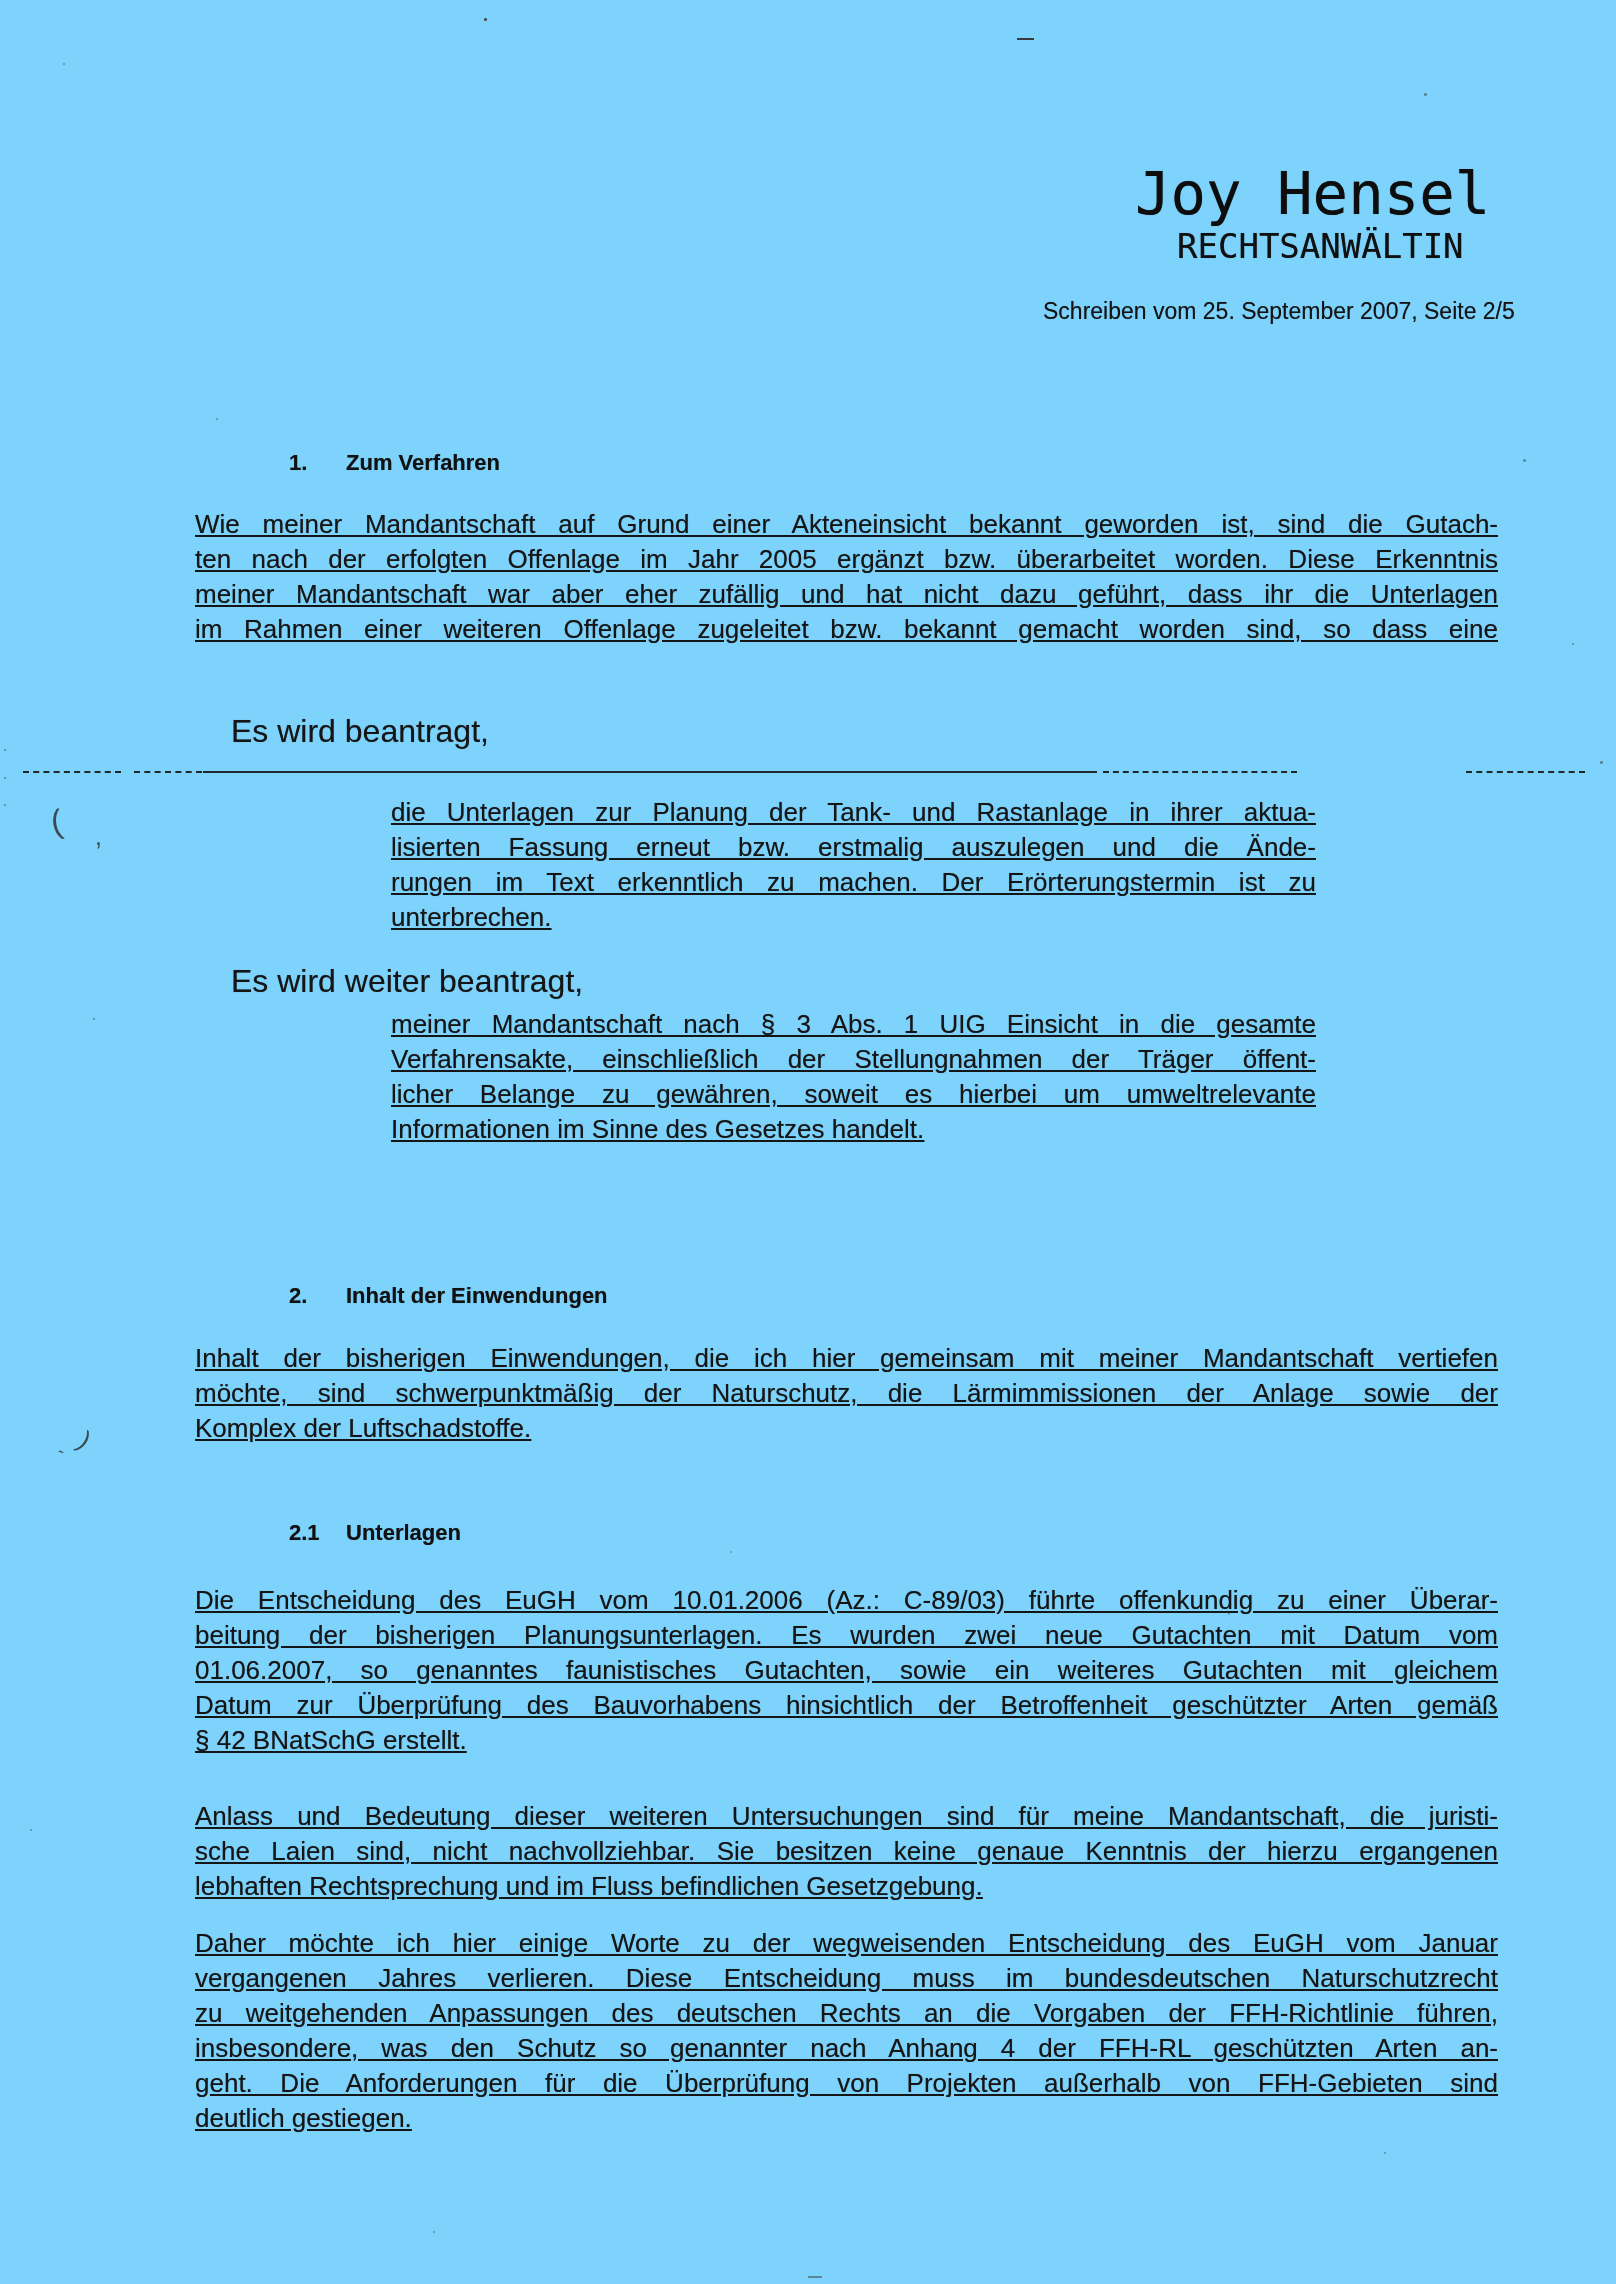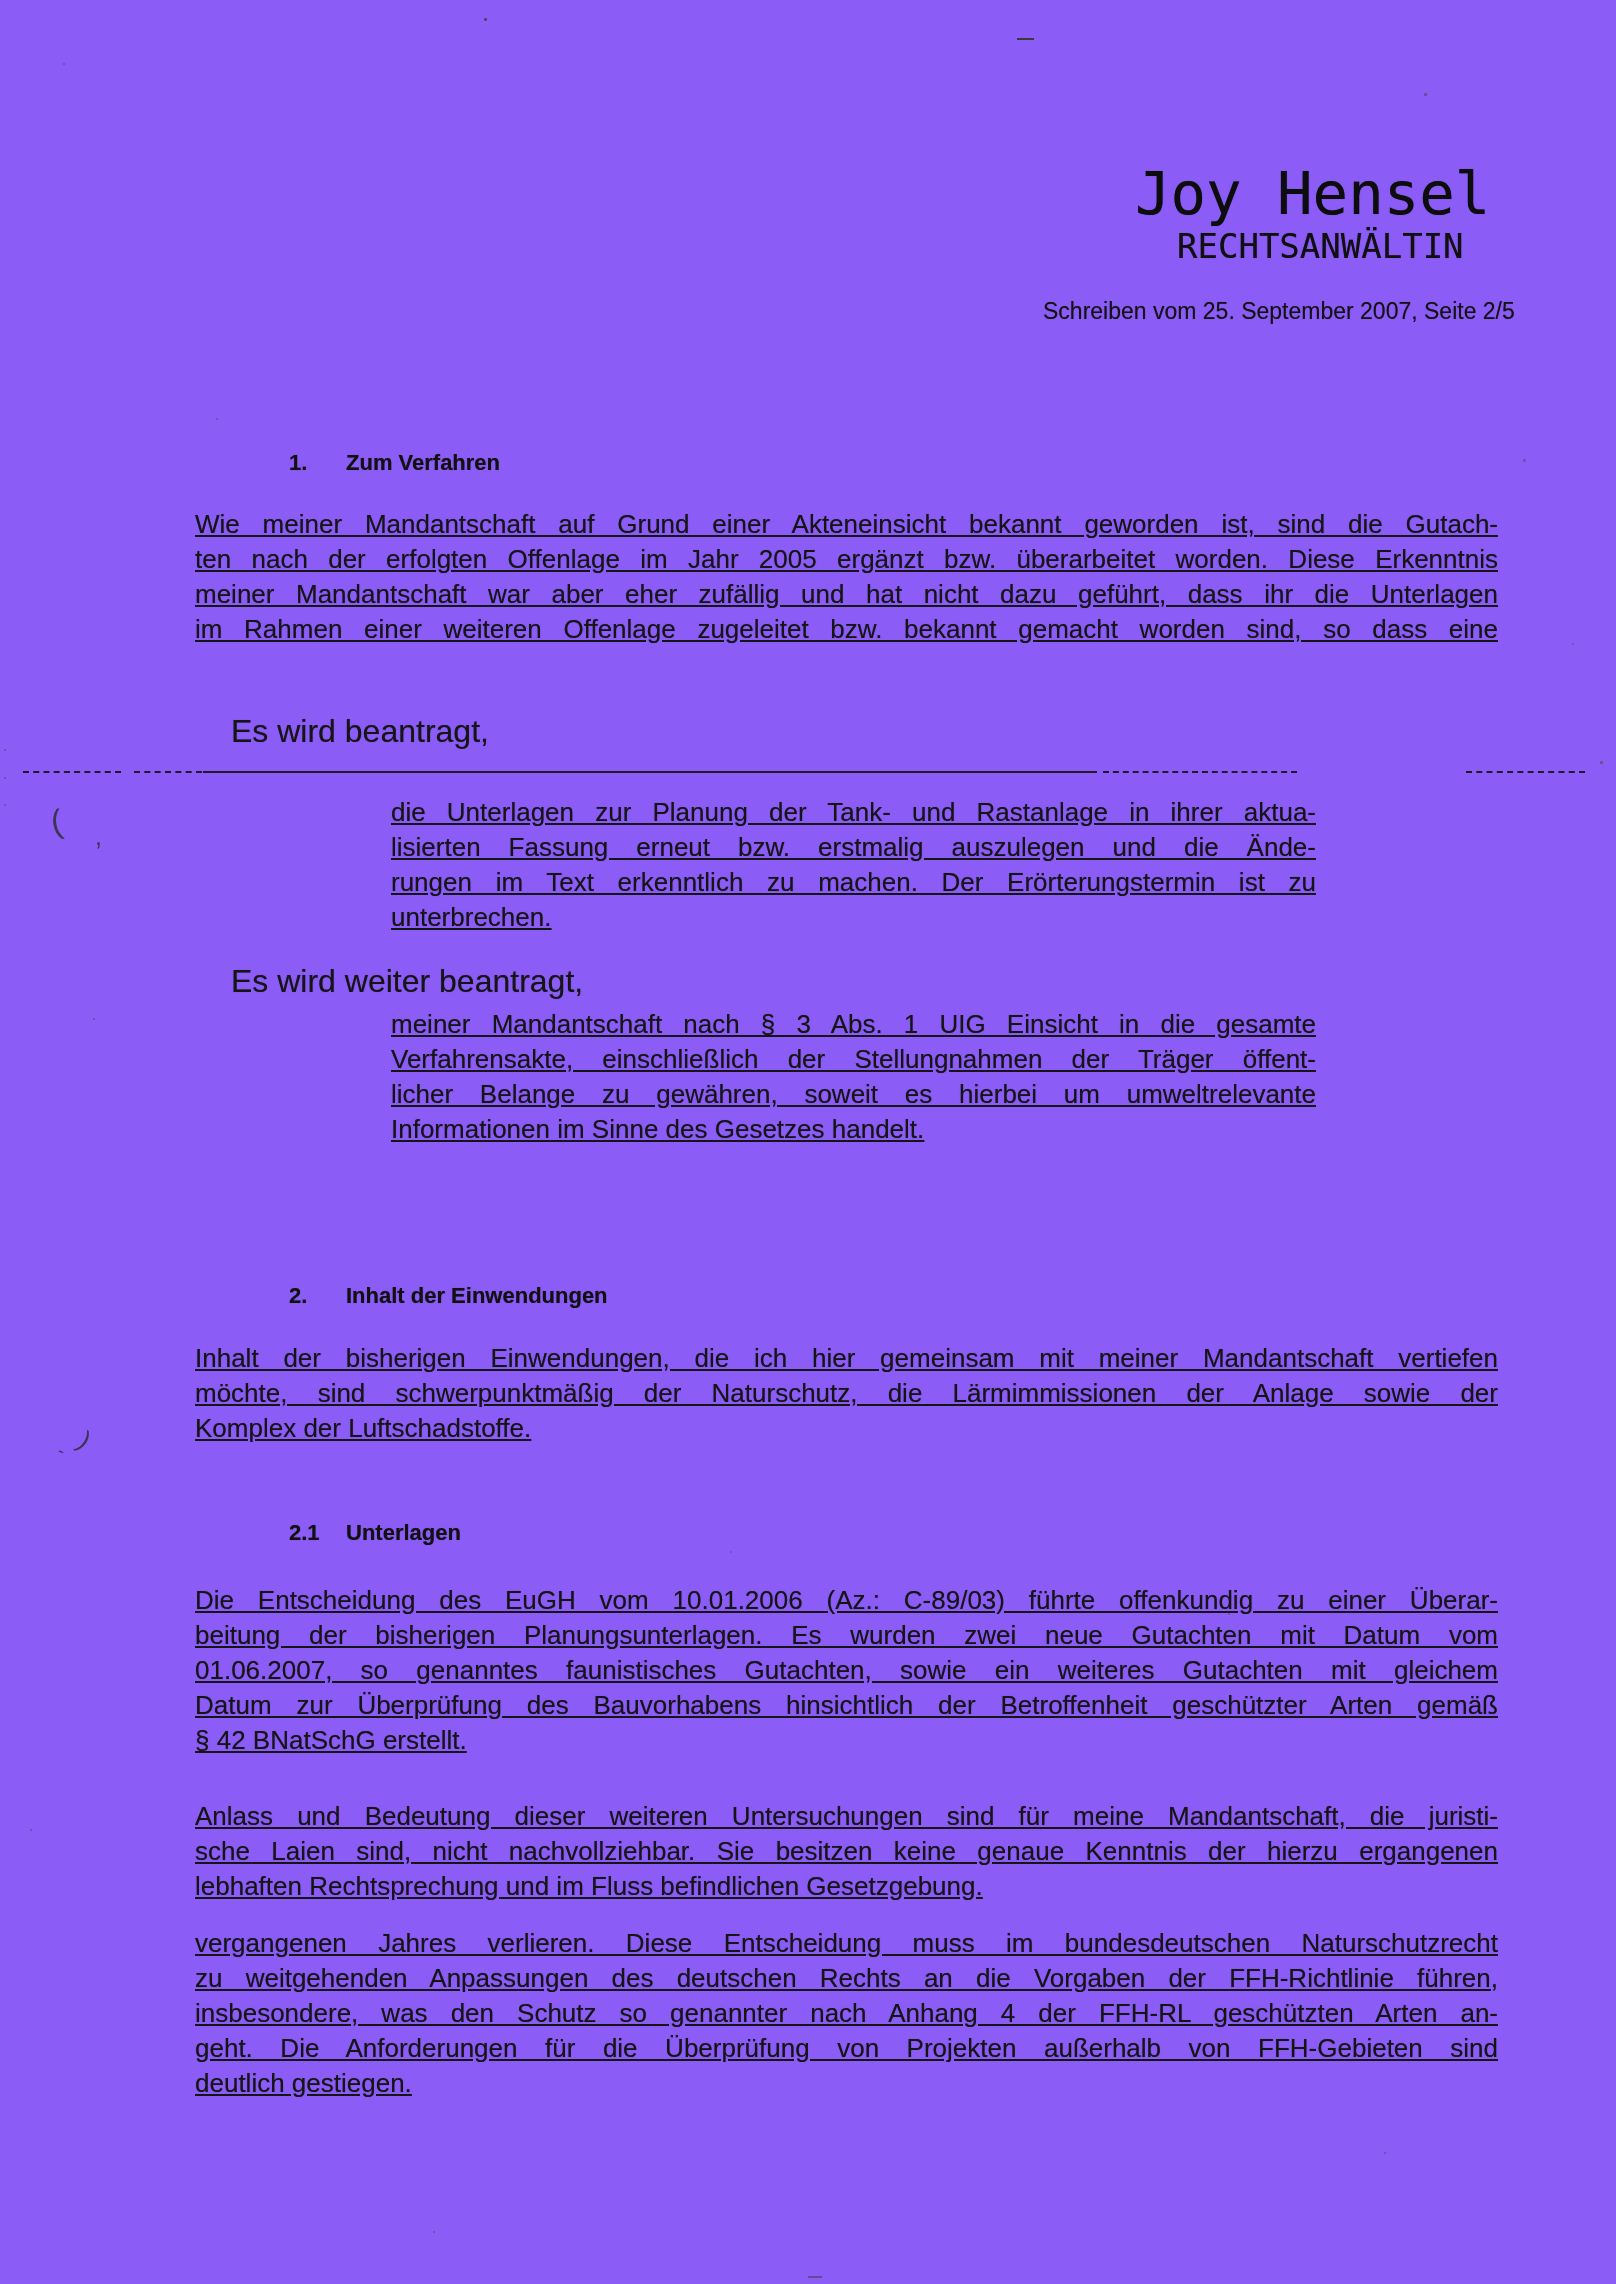--- a/index.html
+++ b/index.html
@@ -6,21 +6,21 @@
     margin: 0;
     padding: 0;
     width: 1616px;
     height: 2284px;
     background: #ffffff;
   }
   .page {
     position: relative;
     width: 1616px;
     height: 2284px;
-    background: #8b5cf6;
+    background: #7dd3fc;
     overflow: hidden;
     font-family: "Liberation Sans", sans-serif;
     color: #141414;
   }
   
   .lh-name {
     position: absolute;
     top: 164px;
     left: 1135px;
     font-family: "DejaVu Sans Mono", monospace;
@@ -181,20 +181,21 @@
       <div class="line jl">01.06.2007, so genanntes faunistisches Gutachten, sowie ein weiteres Gutachten mit gleichem</div>
       <div class="line jl">Datum zur Überprüfung des Bauvorhabens hinsichtlich der Betroffenheit geschützter Arten gemäß</div>
       <div class="line">§ 42 BNatSchG erstellt.</div>
     </div>
   <div class="para" style="top:1799px">
       <div class="line jl">Anlass und Bedeutung dieser weiteren Untersuchungen sind für meine Mandantschaft, die juristi-</div>
       <div class="line jl">sche Laien sind, nicht nachvollziehbar. Sie besitzen keine genaue Kenntnis der hierzu ergangenen</div>
       <div class="line">lebhaften Rechtsprechung und im Fluss befindlichen Gesetzgebung.</div>
     </div>
   <div class="para" style="top:1926px">
+      <div class="line jl">Daher möchte ich hier einige Worte zu der wegweisenden Entscheidung des EuGH vom Januar</div>
       <div class="line jl">vergangenen Jahres verlieren. Diese Entscheidung muss im bundesdeutschen Naturschutzrecht</div>
       <div class="line jl">zu weitgehenden Anpassungen des deutschen Rechts an die Vorgaben der FFH-Richtlinie führen,</div>
       <div class="line jl">insbesondere, was den Schutz so genannter nach Anhang 4 der FFH-RL geschützten Arten an-</div>
       <div class="line jl">geht. Die Anforderungen für die Überprüfung von Projekten außerhalb von FFH-Gebieten sind</div>
       <div class="line">deutlich gestiegen.</div>
     </div>
 
   <div class="mark" style="left:51px;top:807px;transform:rotate(-10deg);font-size:33px">(</div>
   <div class="mark" style="left:95px;top:822px;font-size:25px">,</div>
   <div class="mark" style="left:80px;top:1426px;transform:rotate(35deg);font-size:26px">)</div>

